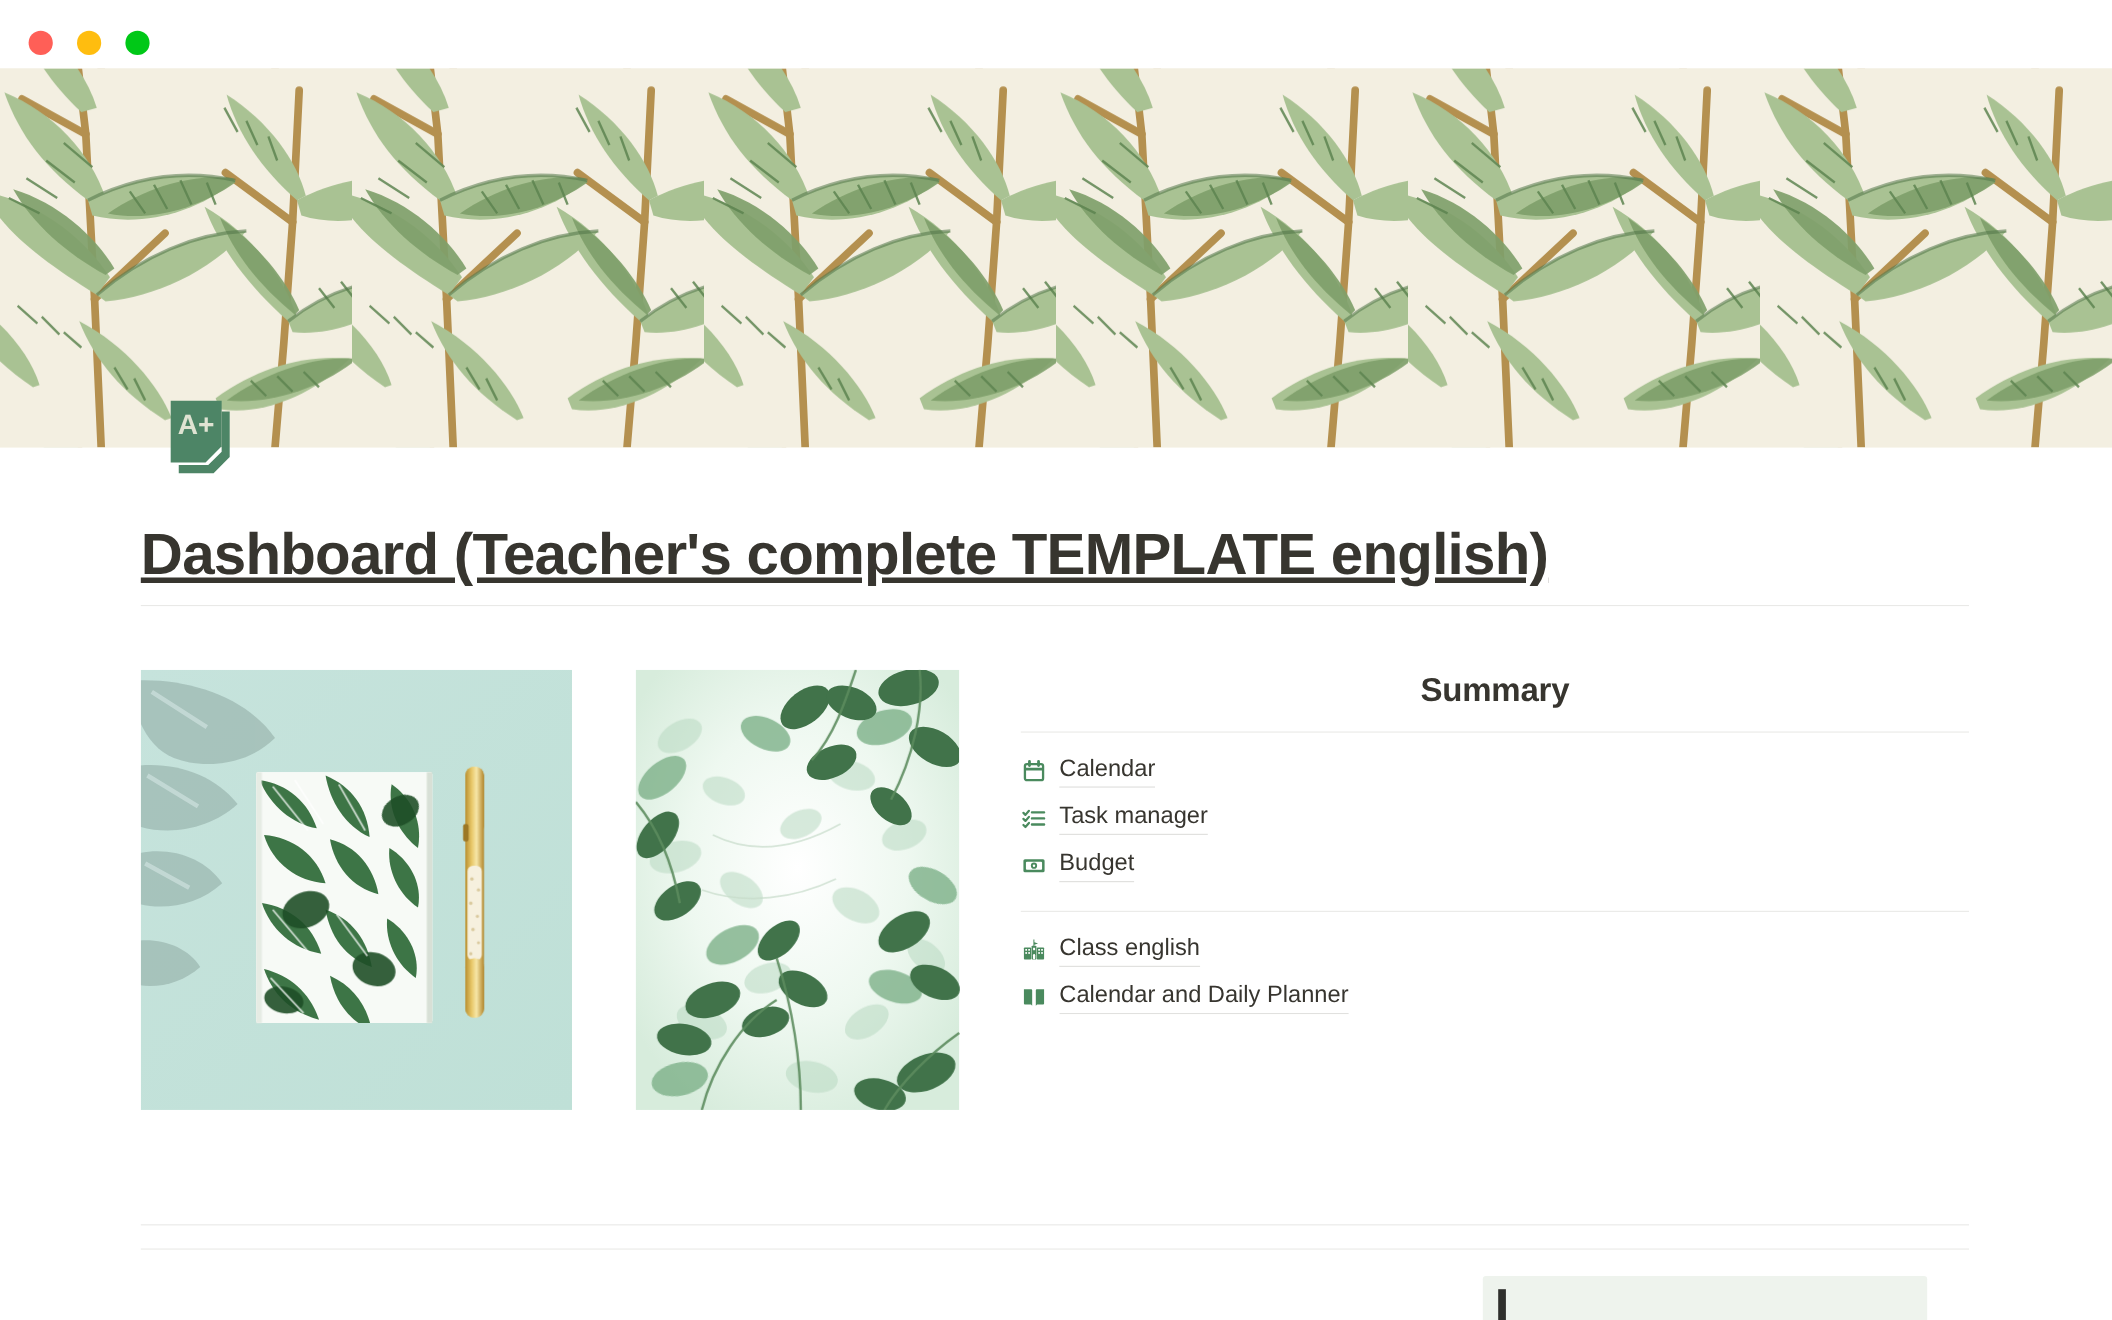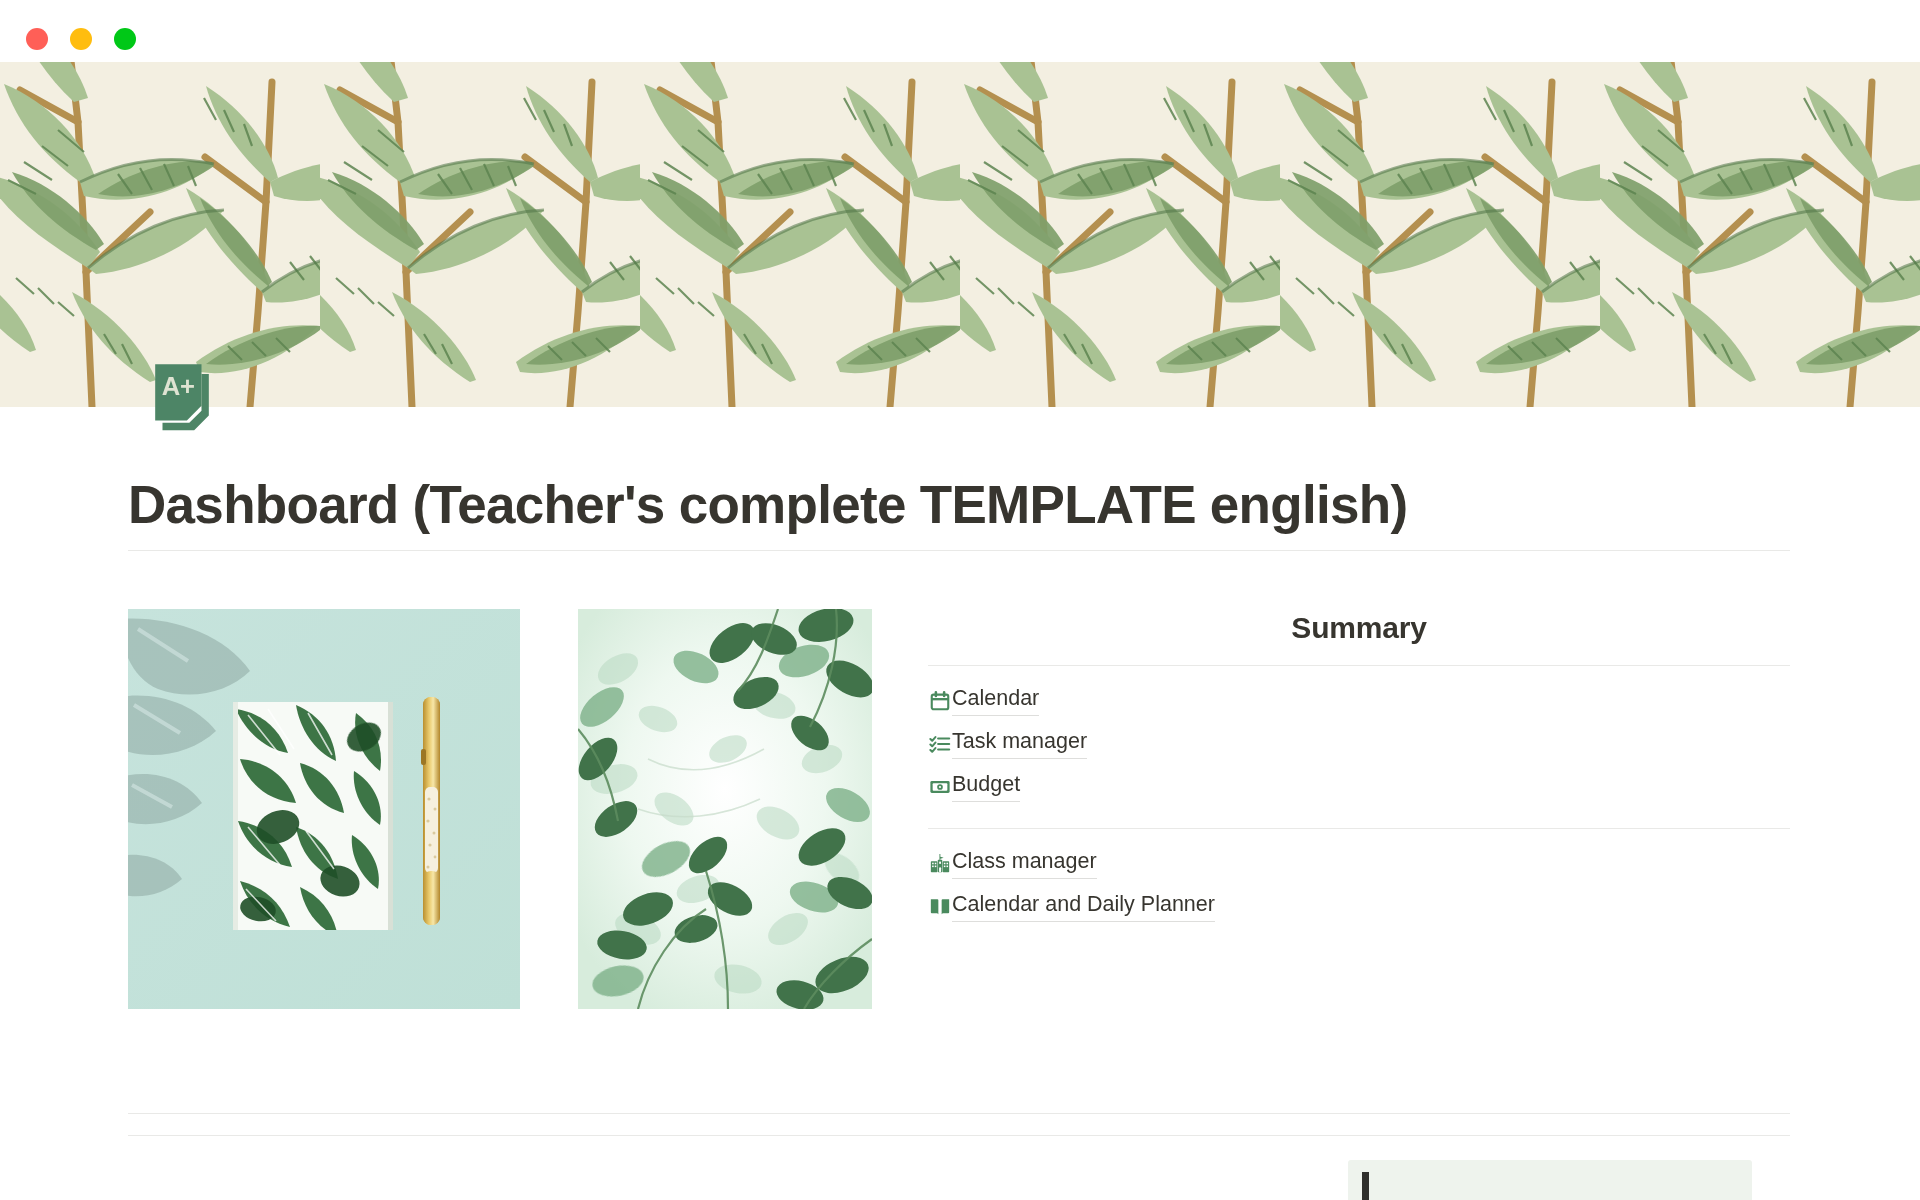--- a/index.html
+++ b/index.html
@@ -79,20 +79,21 @@
 
   .page-title {
     position: absolute;
     left: 128px;
     top: 67px;
     font-size: 53px;
     font-weight: 700;
     letter-spacing: -0.7px;
     color: #37352f;
     white-space: nowrap;
+    text-decoration: underline;
   }
 
   .rule {
     position: absolute;
     height: 1px;
     background: #e9e9e7;
     border: 0;
   }
   .rule.title-rule  { left: 128px; width: 1662px; top: 143px; }
   .rule.bottom-1    { left: 128px; width: 1662px; top: 706px; }
@@ -129,20 +130,21 @@
   .summary .rule-s {
     height: 1px;
     background: #e9e9e7;
     width: 862px;
     margin: 0 0 14px 0;
   }
   .link-group { margin: 0; padding: 0; list-style: none; }
   .link-row {
     display: flex;
     align-items: center;
+    gap: 11px;
     height: 43px;
   }
   .link-ico {
     width: 24px; height: 24px;
     flex: 0 0 24px;
     display: flex;
     align-items: center;
     justify-content: center;
   }
   .link-ico svg { display: block; width: 22px; height: 22px; }
@@ -478,21 +480,21 @@
                 <rect x="6.3" y="13.7" width="1.7" height="1.7"></rect>
                 <rect x="16.2" y="10.6" width="1.7" height="1.7"></rect>
                 <rect x="19.1" y="10.6" width="1.7" height="1.7"></rect>
                 <rect x="16.2" y="13.7" width="1.7" height="1.7"></rect>
                 <rect x="19.1" y="13.7" width="1.7" height="1.7"></rect>
                 <rect x="11" y="15.6" width="2.2" height="5.4" rx="1.1"></rect>
                 <rect x="11.1" y="9.4" width="2" height="2.4"></rect>
               </g>
             </svg>
           </span>
-          <span class="link-text">Class manager</span>
+          <span class="link-text">Class english</span>
         </li>
 
         <li class="link-row">
           <span class="link-ico">
             <svg viewBox="0 0 24 24" fill="#4a8a5e">
               <path d="M2 3.6 h7.2 a1 1 0 0 1 1 1 v15.4 l-1.2 -1.2 h-6 a1 1 0 0 1 -1 -1 Z"></path>
               <path d="M22 3.6 h-7.2 a1 1 0 0 0 -1 1 v15.4 l1.2 -1.2 h6 a1 1 0 0 0 1 -1 Z"></path>
               <rect x="11.1" y="4.2" width="1.8" height="15" fill="#ffffff"></rect>
             </svg>
           </span>

